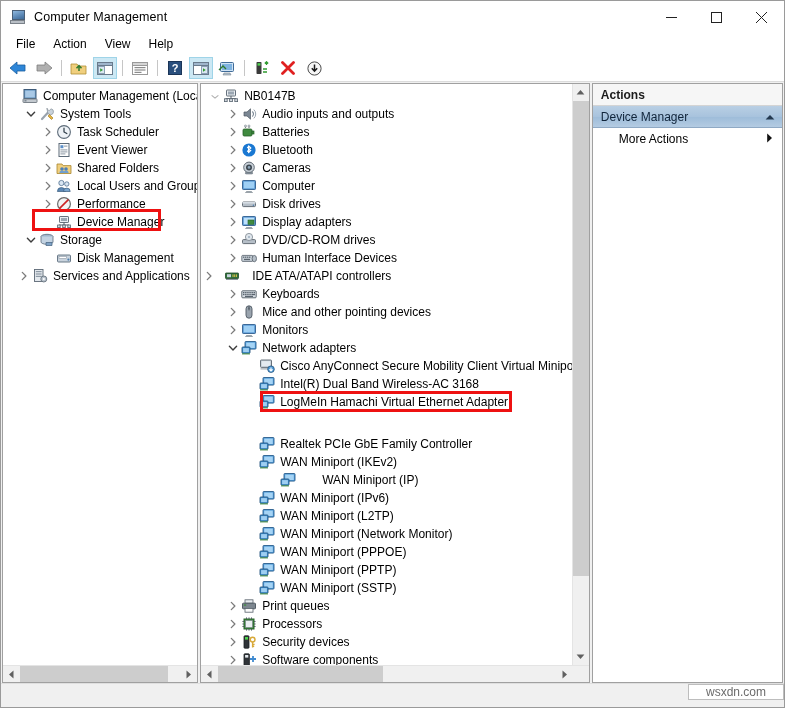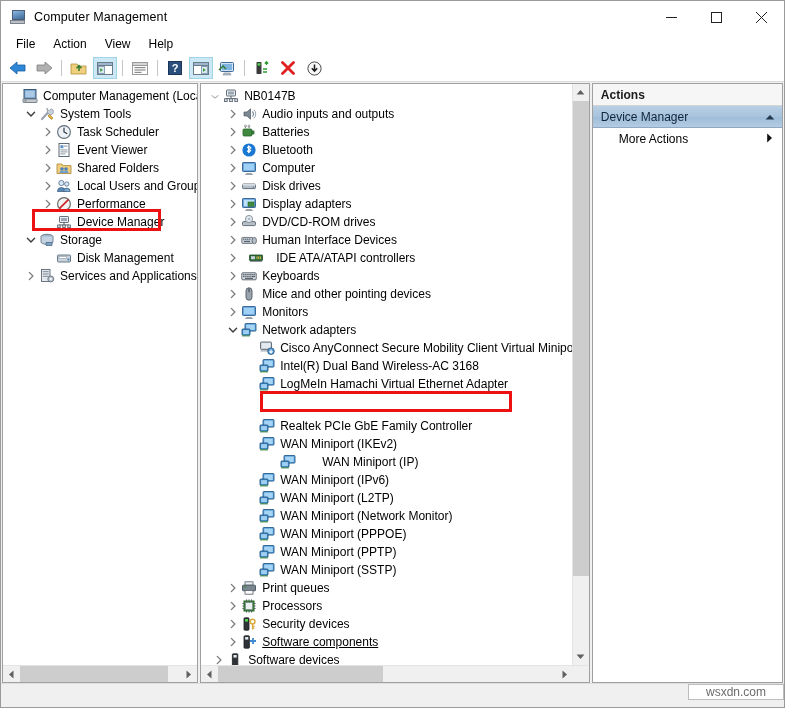--- a/index.html
+++ b/index.html
@@ -506,21 +506,21 @@
             </div>
             <div class="trow" style="padding-left: 37px;">
               <span class="twist"></span>
               <span class="ticon"><svg width="16" height="16" viewBox="0 0 16 16">
                   <rect x="1.5" y="5" width="13" height="7" rx="1" fill="#c9d3dd" stroke="#5a6b7c" stroke-width="0.9"></rect>
                   <rect x="3" y="6.4" width="7.5" height="2.2" fill="#ffffff" stroke="#8b97a3" stroke-width="0.6"></rect>
                   <circle cx="12.4" cy="9.6" r="1.1" fill="#4e7fae"></circle>
                 </svg></span>
               <span class="tlabel">Disk Management</span>
             </div>
-            <div class="trow" style="padding-left: 20px;">
+            <div class="trow" style="padding-left: 13px;">
               <span class="twist">
                 <svg width="10" height="10" viewBox="0 0 10 10">
                   <path d="M3.3 1.4 L6.9 5 L3.3 8.6" stroke="#7b7b7b" stroke-width="1.3" fill="none" stroke-linecap="round" stroke-linejoin="round"></path>
                 </svg>
               </span>
               <span class="ticon"><svg width="16" height="16" viewBox="0 0 16 16">
                   <rect x="2.5" y="1.5" width="8.5" height="12" fill="#e4e9ee" stroke="#5c6874" stroke-width="0.9"></rect>
                   <rect x="3.8" y="3" width="5.8" height="1.2" fill="#8d99a5"></rect>
                   <rect x="3.8" y="5.4" width="5.8" height="1.2" fill="#8d99a5"></rect>
                   <rect x="3.8" y="7.8" width="5.8" height="1.2" fill="#8d99a5"></rect>
@@ -608,20 +608,34 @@
                 </svg></span>
               <span class="tlabel">Bluetooth</span>
             </div>
             <div class="trow" style="padding-left: 24px;">
               <span class="twist">
                 <svg width="10" height="10" viewBox="0 0 10 10">
                   <path d="M3.3 1.4 L6.9 5 L3.3 8.6" stroke="#7b7b7b" stroke-width="1.3" fill="none" stroke-linecap="round" stroke-linejoin="round"></path>
                 </svg>
               </span>
               <span class="ticon"><svg width="16" height="16" viewBox="0 0 16 16">
+                  <circle cx="8" cy="7.4" r="5.3" fill="#c9d1d9" stroke="#525c66" stroke-width="0.9"></circle>
+                  <circle cx="8" cy="7.4" r="3" fill="#3e4952"></circle>
+                  <circle cx="8" cy="7.4" r="1.3" fill="#8fa6ba"></circle>
+                  <rect x="4.4" y="12.3" width="7.2" height="1.6" rx="0.6" fill="#9aa5b0" stroke="#525c66" stroke-width="0.6"></rect>
+                </svg></span>
+              <span class="tlabel">Cameras</span>
+            </div>
+            <div class="trow" style="padding-left: 24px;">
+              <span class="twist">
+                <svg width="10" height="10" viewBox="0 0 10 10">
+                  <path d="M3.3 1.4 L6.9 5 L3.3 8.6" stroke="#7b7b7b" stroke-width="1.3" fill="none" stroke-linecap="round" stroke-linejoin="round"></path>
+                </svg>
+              </span>
+              <span class="ticon"><svg width="16" height="16" viewBox="0 0 16 16">
                   <rect x="1.5" y="2.5" width="13" height="9" rx="0.8" fill="#5c9bd6" stroke="#2f5d8e" stroke-width="0.9"></rect>
                   <rect x="2.8" y="3.7" width="10.4" height="6.6" fill="#9fd0f5"></rect>
                   <path d="M5.5 13.5 L10.5 13.5 L11.5 14.5 L4.5 14.5 Z" fill="#b8c2cb" stroke="#6e7882" stroke-width="0.6"></path>
                 </svg></span>
               <span class="tlabel">Computer</span>
             </div>
             <div class="trow" style="padding-left: 24px;">
               <span class="twist">
                 <svg width="10" height="10" viewBox="0 0 10 10">
                   <path d="M3.3 1.4 L6.9 5 L3.3 8.6" stroke="#7b7b7b" stroke-width="1.3" fill="none" stroke-linecap="round" stroke-linejoin="round"></path>
@@ -671,21 +685,21 @@
                   <rect x="0.8" y="5.4" width="11" height="6" rx="0.8" fill="#c8d0d8" stroke="#56606a" stroke-width="0.8"></rect>
                   <rect x="2" y="6.6" width="1.4" height="1.2" fill="#5a646e"></rect>
                   <rect x="4" y="6.6" width="1.4" height="1.2" fill="#5a646e"></rect>
                   <rect x="6" y="6.6" width="1.4" height="1.2" fill="#5a646e"></rect>
                   <rect x="8" y="6.6" width="1.4" height="1.2" fill="#5a646e"></rect>
                   <rect x="3" y="8.8" width="6" height="1.3" fill="#5a646e"></rect>
                   <ellipse cx="13.3" cy="8.6" rx="2.2" ry="3.2" fill="#b6bfc8" stroke="#56606a" stroke-width="0.8"></ellipse>
                 </svg></span>
               <span class="tlabel">Human Interface Devices</span>
             </div>
-            <div class="trow" style="padding-left: 24px; gap: 7px;">
+            <div class="trow" style=" gap: 7px;">
               <span class="twist">
                 <svg width="10" height="10" viewBox="0 0 10 10">
                   <path d="M3.3 1.4 L6.9 5 L3.3 8.6" stroke="#7b7b7b" stroke-width="1.3" fill="none" stroke-linecap="round" stroke-linejoin="round"></path>
                 </svg>
               </span>
               <span class="ticon"><svg width="16" height="16" viewBox="0 0 16 16">
                   <rect x="1.5" y="5" width="13" height="5.5" rx="0.6" fill="#2f6f3a" stroke="#1f4a27" stroke-width="0.8"></rect>
                   <rect x="3" y="6.2" width="4" height="3" fill="#c9d3dd"></rect>
                   <rect x="8.5" y="6.4" width="1" height="2.6" fill="#e0c24a"></rect>
                   <rect x="10.2" y="6.4" width="1" height="2.6" fill="#e0c24a"></rect>

